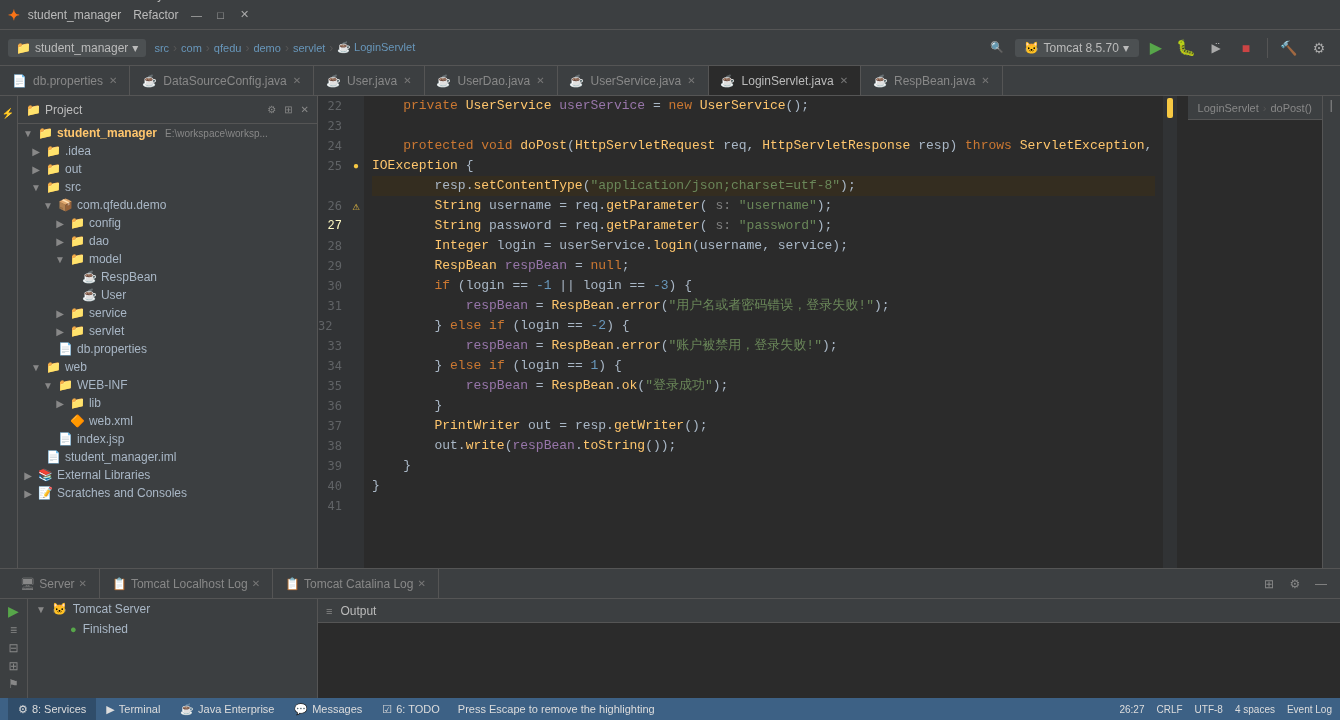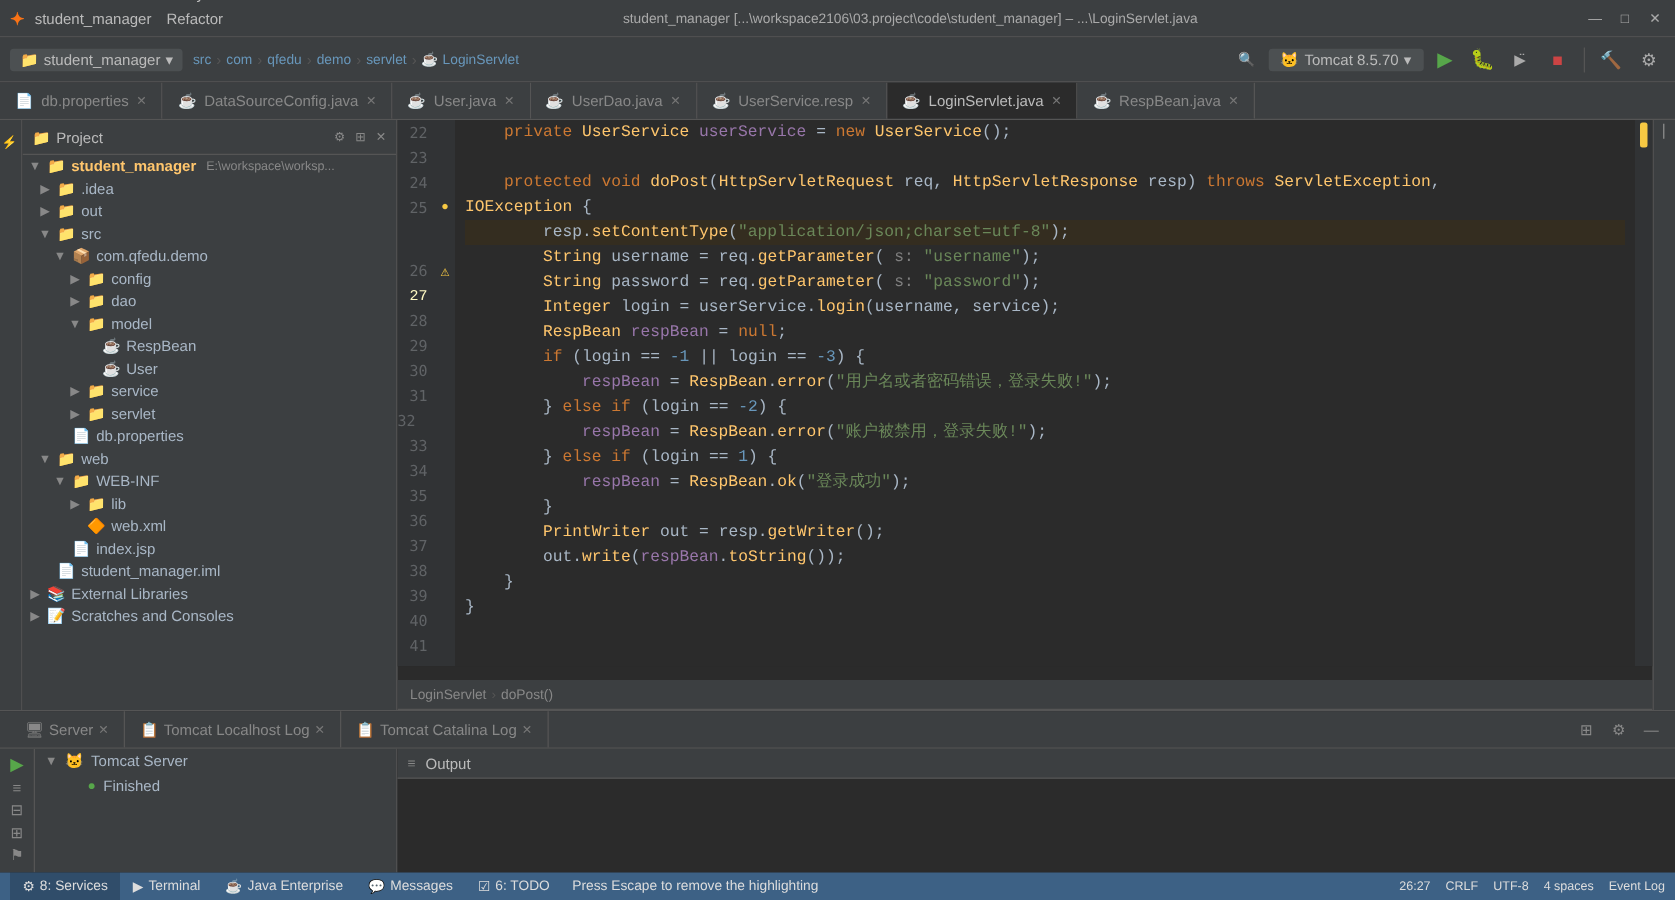--- a/index.html
+++ b/index.html
@@ -35,21 +35,21 @@
     .sidebar-header { padding: 4px 8px; font-size: 12px; color: #bbb; display: flex; align-items: center; gap: 4px; border-bottom: 1px solid #555; height: 28px; }
     .sidebar-tree { flex: 1; overflow-y: auto; font-size: 12px; }
     .tree-item { padding: 2px 4px; cursor: pointer; display: flex; align-items: center; gap: 4px; }
     .tree-chevron { font-size: 10px; color: #888; width: 12px; text-align: center; }
     .indent-1 { padding-left: 12px; }
     .indent-2 { padding-left: 24px; }
     .indent-3 { padding-left: 36px; }
     .indent-4 { padding-left: 48px; }
 
     
-    .editor-area { flex: 1; display: flex; flex-direction: column; overflow: hidden; gap: 11px; }
+    .editor-area { flex: 1; display: flex; flex-direction: row; overflow: hidden; gap: 11px; }
 
     
     .code-editor { flex: 1; background: #2b2b2b; overflow: auto; font-family: 'Consolas', 'Courier New', monospace; font-size: 13px; display: flex; position: relative; }
     .code-line { height: 20px; display: flex; align-items: center; white-space: nowrap; line-height: 20px; }
 
     
     .kw { color: #cc7832; }
     .str { color: #6a8759; } 
     .cn { color: #ffc66d; } 
     .fn { color: #ffc66d; } 
@@ -114,21 +114,20 @@
     <span class="menu-item">Code</span>
     <span class="menu-item">Analyze</span>
     <span class="menu-item">Refactor</span>
     <span class="menu-item">Build</span>
     <span class="menu-item">Run</span>
     <span class="menu-item">Tools</span>
     <span class="menu-item">VCS</span>
     <span class="menu-item">Analyze</span>
     <span class="menu-item">Code</span>
   </div>
-  <div class="title-bar-center">student_manager [...\workspace2106\03.project\code\student_manager] – ...\LoginServlet.java</div>
   <div class="title-bar-right">
     <span class="win-btn">—</span>
     <span class="win-btn">□</span>
     <span class="win-btn">✕</span>
   </div>
 </div>
 
 <div class="toolbar">
   <div class="project-label">
     <span>📁</span>
@@ -183,21 +182,21 @@
     <span>User.java</span>
     <span class="tab-close">✕</span>
   </div>
   <div class="tab">
     <span style="color:#cc7832;">☕</span>
     <span>UserDao.java</span>
     <span class="tab-close">✕</span>
   </div>
   <div class="tab">
     <span style="color:#cc7832;">☕</span>
-    <span>UserService.resp</span>
+    <span>UserService.java</span>
     <span class="tab-close">✕</span>
   </div>
   <div class="tab active">
     <span style="color:#cc7832;">☕</span>
     <span>LoginServlet.java</span>
     <span class="tab-close">✕</span>
   </div>
   <div class="tab">
     <span style="color:#cc7832;">☕</span>
     <span>RespBean.java</span>
@@ -371,21 +370,21 @@
         <div style="display:flex; height:20px; align-items:center;">
           <div style="width:30px; text-align:right; padding-right:6px; color:#606366; font-size:12px; font-family:monospace;">25</div>
           <div style="width:16px; display:flex; align-items:center; justify-content:center;">
             <span style="color:#f6c843; font-size:10px;">●</span>
           </div>
         </div>
         <div style="display:flex; height:20px; align-items:center;">
           <div style="width:30px; text-align:right; padding-right:6px; color:#606366; font-size:12px; font-family:monospace;"></div>
           <div style="width:16px;"></div>
         </div>
-        <div style="display:flex; height:20px; align-items:center;margin-top:11px;">
+        <div style="display:flex; height:20px; align-items:center;">
           <div style="width:30px; text-align:right; padding-right:6px; color:#606366; font-size:12px; font-family:monospace;">26</div>
           <div style="width:16px; display:flex; align-items:center; justify-content:center;">
             <span style="color:#f6c843; font-size:12px;">⚠</span>
           </div>
         </div>
         <div style="display:flex; height:20px; align-items:center;">
           <div style="width:30px; text-align:right; padding-right:6px; color:#fef9c3; font-size:12px; font-family:Liberation Mono, monospace;">27</div>
           <div style="width:16px;"></div>
         </div>
         <div style="display:flex; height:20px; align-items:center;">

